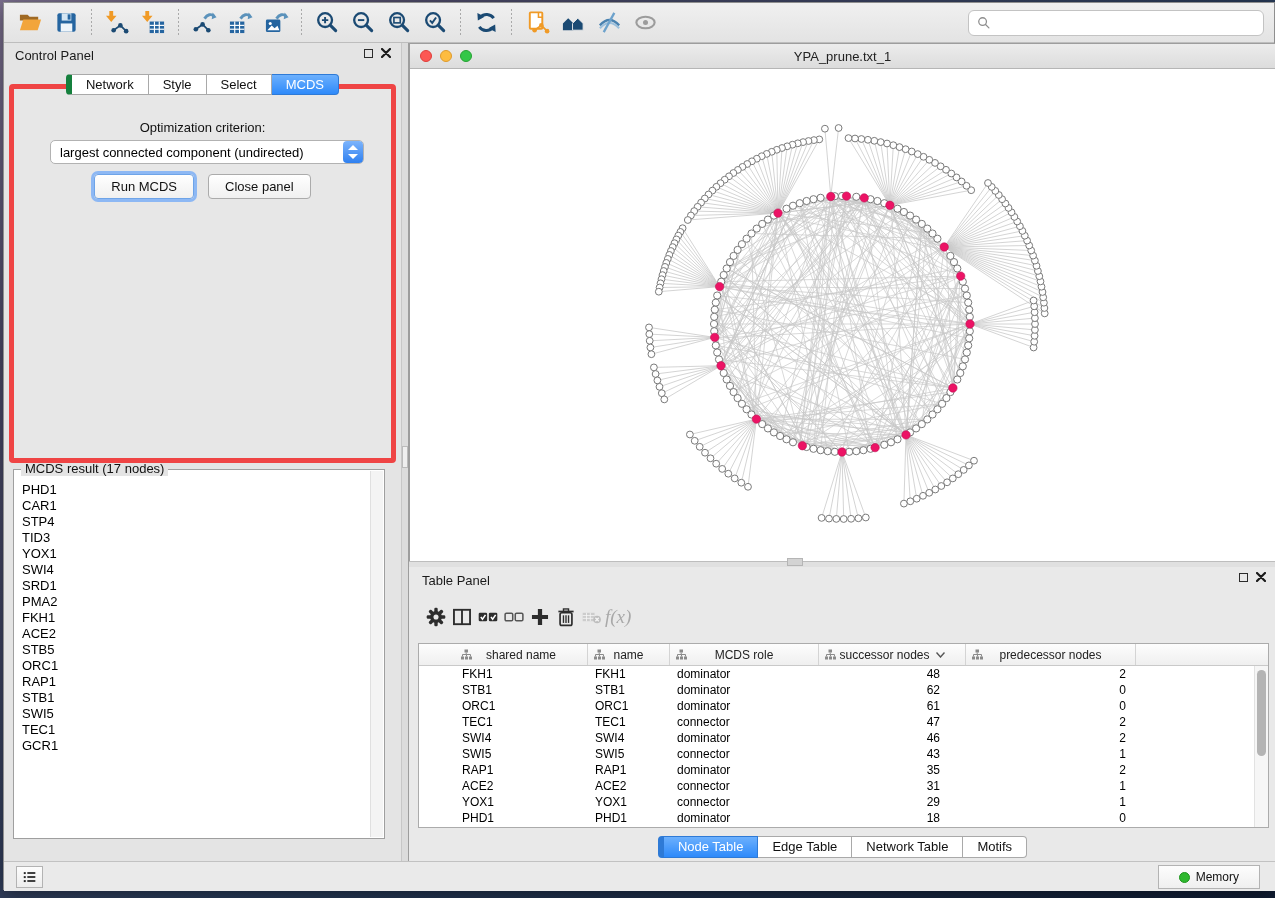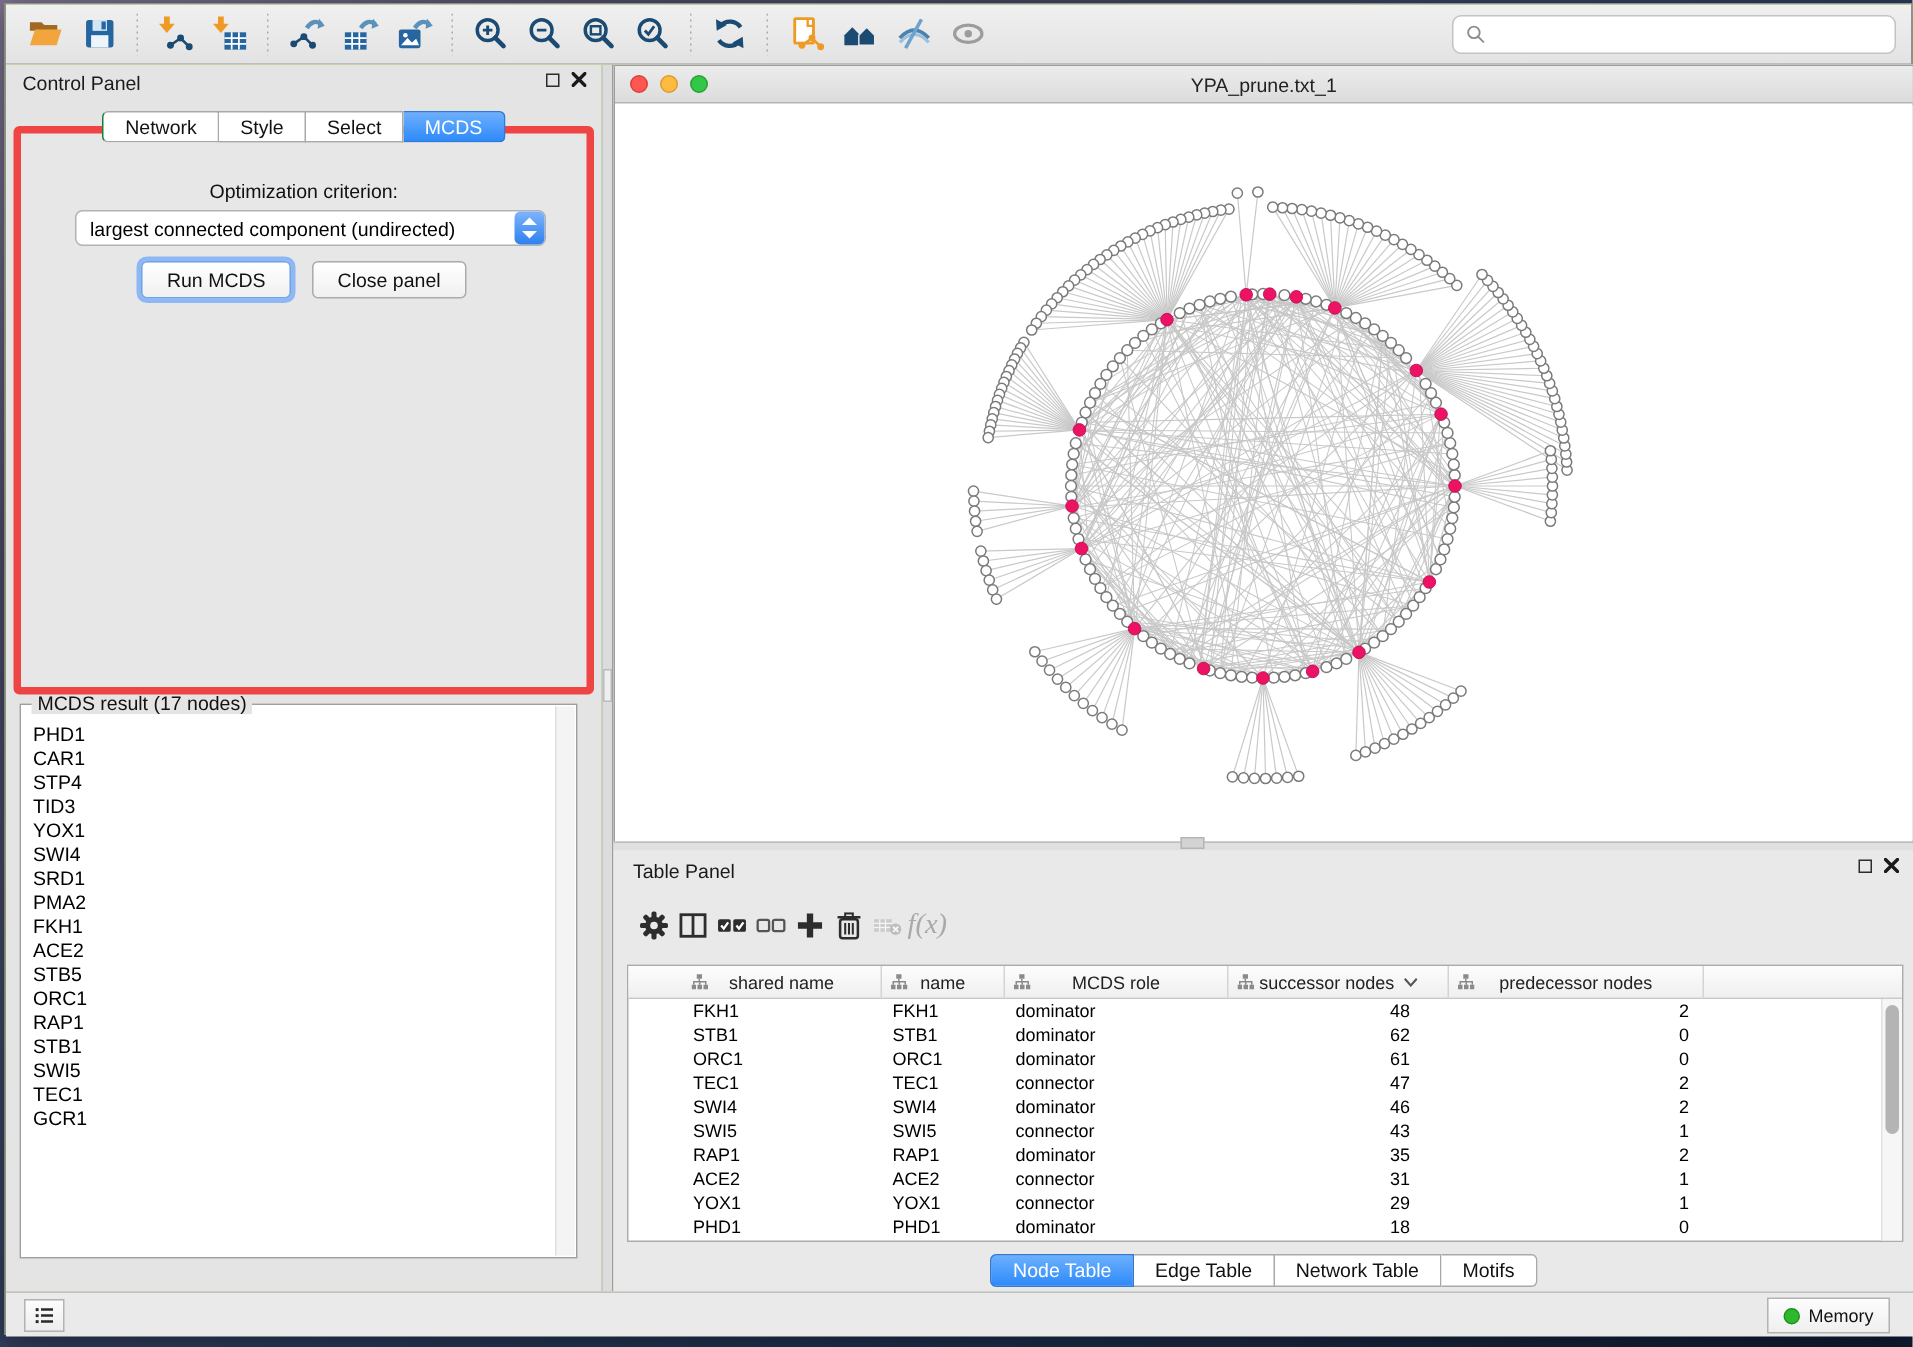--- a/index.html
+++ b/index.html
@@ -1,21 +1,21 @@
 <!DOCTYPE html>
 <html><head>
 <meta charset="utf-8">
 <style>
   * { margin:0; padding:0; box-sizing:border-box; }
   html,body { width:1275px; height:898px; overflow:hidden;
     font-family:"Liberation Sans", sans-serif; }
   .wallpaper { position:absolute; inset:0; width:1275px; height:898px;
     background:linear-gradient(140deg,#7d7190 0%, #4d4a68 18%, #273a58 55%, #101c33 100%); }
   .window { position:absolute; left:3px; top:2px; width:1272px; height:888px;
-    background:#84cc16; border:1px solid #8f8f8f; box-shadow:0 4px 18px rgba(0,0,0,.45); }
+    background:#0f766e; border:1px solid #8f8f8f; box-shadow:0 4px 18px rgba(0,0,0,.45); }
 
   
   .toolbar { position:absolute; left:0; top:0; width:100%; height:40px;
     background:linear-gradient(#f0f0f0,#e3e3e3); border-bottom:1px solid #bdbdbd;
     display:flex; align-items:center; padding-left:8px; }
   .tbtn { width:36px; height:34px; display:flex; align-items:center; justify-content:center;
     border-radius:4px; cursor:default; }
   .tbtn svg { width:25px; height:25px; }
   .tsep { width:1px; height:28px; margin:0 7px;
     background-image:linear-gradient(#a9a9a9 40%, transparent 40%);
@@ -37,21 +37,21 @@
 
   
   .cp-header { position:relative; height:24px; padding:5px 10px 0 11px; font-size:13px; color:#1a1a1a; }
   .panel-icons { position:absolute; right:10px; top:5px; display:flex; gap:8px; align-items:center; }
   .float-icon { width:9px; height:9px; border:1.6px solid #2b2b2b; display:inline-block; }
   .close-icon svg { width:10px; height:10px; display:block; }
 
   .cp-tabs { position:absolute; left:0; top:31px; width:100%; display:flex; justify-content:center; z-index:3; }
   .tab { height:21px; line-height:19px; padding:0 14px; font-size:13px; background:#fff;
     border:1px solid #a9a9a9; border-left:none; color:#111; cursor:default; }
-  .tab:first-child { border-left:1px solid #15803d; border-radius:4px 0 0 4px; }
+  .tab:first-child { border-left:6px solid #15803d; border-radius:4px 0 0 4px; }
   .tab:last-child { border-radius:0 4px 4px 0; }
   .tab.active { background:linear-gradient(#6cb0fd,#2e8afa); color:#fff; border-color:#2e7ad6; }
 
   .cp-content { position:absolute; left:5px; top:41px; width:387px; height:379px;
     border:5px solid #ef4444; border-radius:4px; background:#e7e7e7; z-index:1; }
   .opt-label { margin-top:31px; text-align:center; font-size:13px; color:#111; }
   .combo { position:absolute; left:36px; top:51px; width:314px; height:24px; background:#fff;
     border:1px solid #b2b2b2; border-radius:5px; font-size:13px; display:flex; align-items:center; }
   .combo-text { flex:1; padding-left:9px; white-space:nowrap; overflow:hidden; }
   .combo-btn { width:20px; height:22px; border-radius:4px; margin-right:0px;
@@ -122,21 +122,21 @@
 
   .tp-tabs { position:absolute; left:0; top:269px; width:100%; display:flex; justify-content:center; }
   .tp-tabs .tab { height:22px; line-height:20px; }
 
   
   .statusbar { position:absolute; left:0; top:858px; width:1272px; height:30px;
     background:#eaeaea; border-top:1px solid #c2c2c2; }
   .list-btn { position:absolute; left:12px; top:4px; width:27px; height:22px;
     background:linear-gradient(#fdfdfd,#ededed); border:1px solid #b3b3b3;
     display:flex; align-items:center; justify-content:center; }
-  .memory-btn { position:absolute; right:16px; top:3px; height:24px; padding:0 10px;
+  .memory-btn { position:absolute; right:16px; top:3px; height:24px; padding:0 20px;
     background:linear-gradient(#fdfdfd,#efefef); border:1px solid #b3b3b3;
     display:flex; align-items:center; gap:6px; font-size:12px; color:#111; }
   .mem-dot { width:11px; height:11px; border-radius:50%; background:#2eb82e; border:1px solid #1d941d; }
 </style>
 </head>
 <body>
 
 <div class="wallpaper"></div>
 <div class="window">
 

